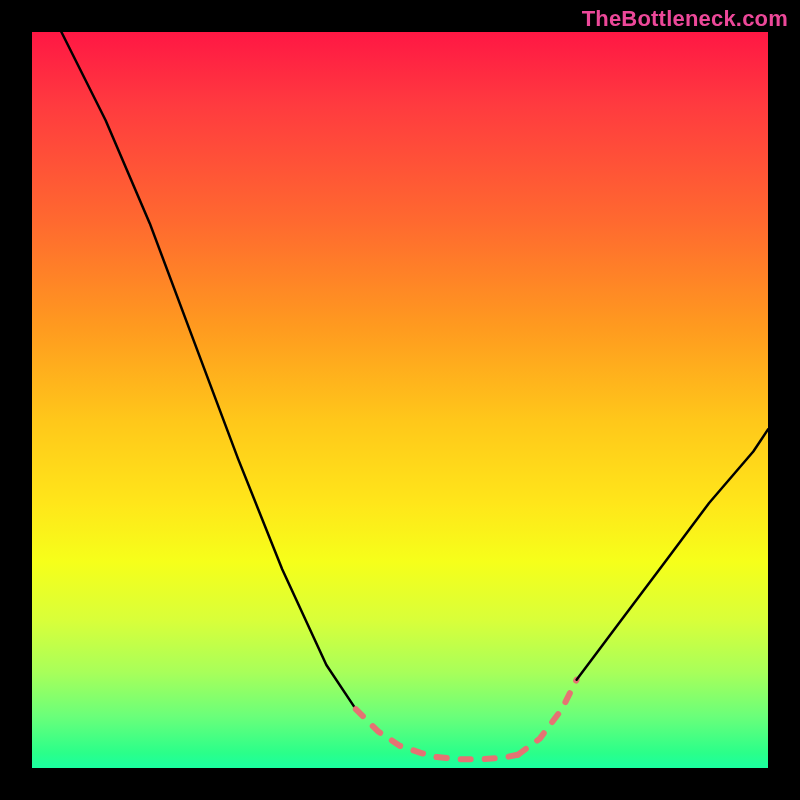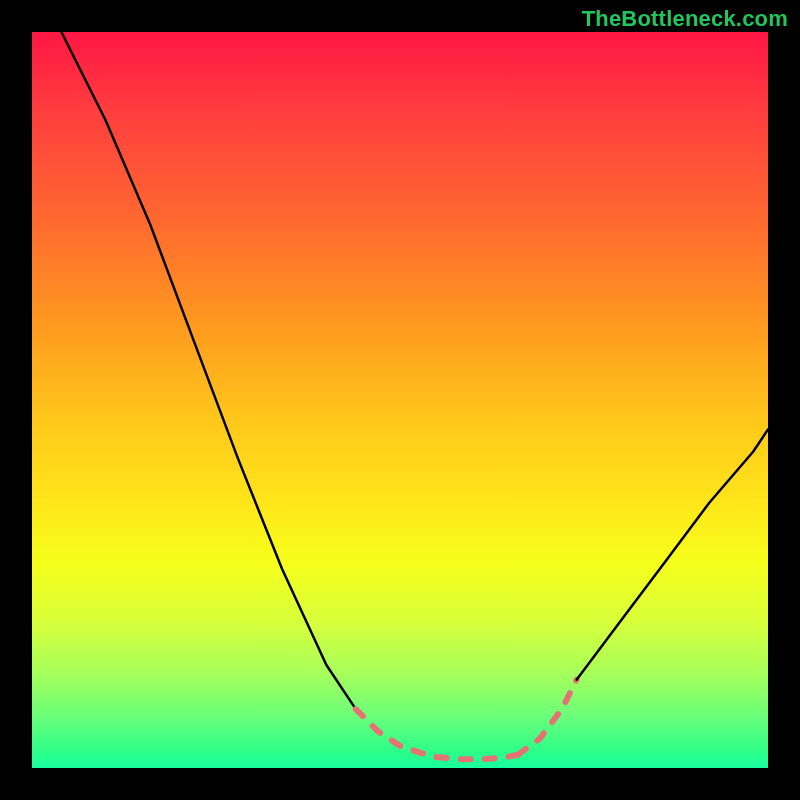--- a/index.html
+++ b/index.html
@@ -39,21 +39,21 @@
       #2aff8a 98%,
       #1affa0 100%
     );
   }
   .watermark {
     position: absolute;
     top: 6px;
     right: 12px;
     font-family: Arial, Helvetica, sans-serif;
     font-size: 22px;
-    color: #22c55e;
+    color: #ec4899;
     font-weight: 600;
     letter-spacing: 0.2px;
     user-select: none;
   }
   svg.curve {
     position: absolute;
     left: 32px;
     top: 32px;
     width: 736px;
     height: 736px;

